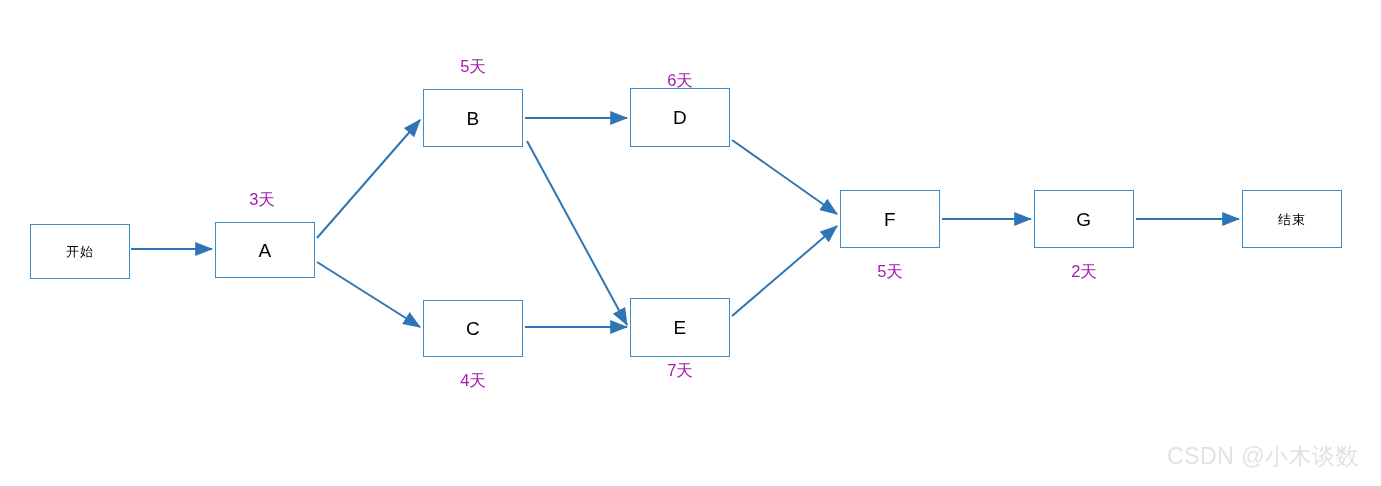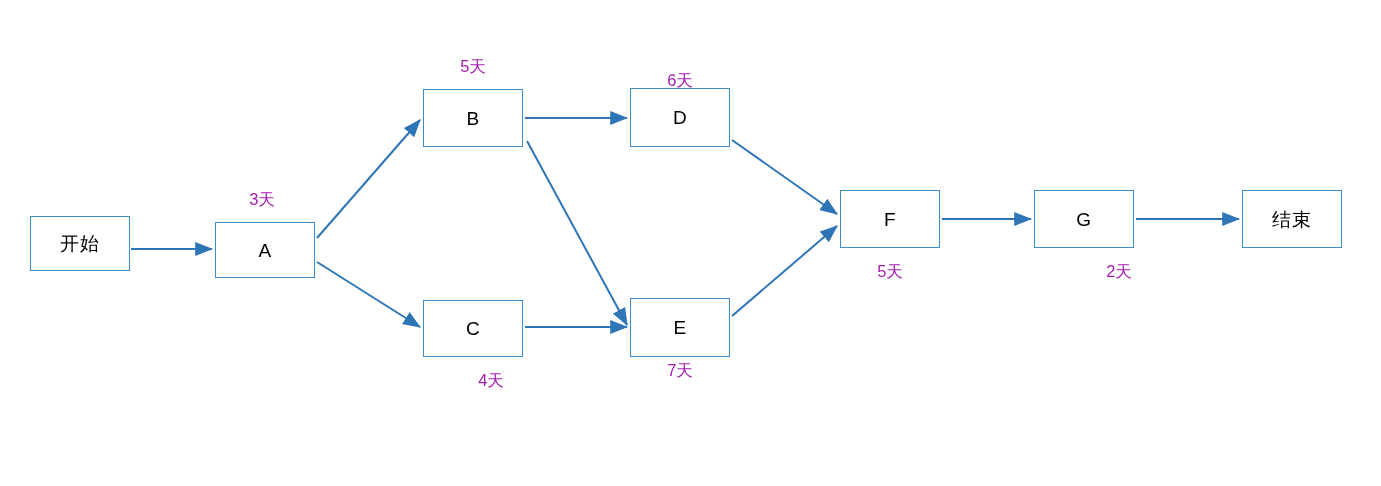--- a/index.html
+++ b/index.html
@@ -32,21 +32,21 @@
     background: #ffffff;
     display: flex;
     align-items: center;
     justify-content: center;
     color: #000000;
     font-size: 19px;
     line-height: 1;
     letter-spacing: 0.5px;
   }
   .node.cjk {
-    font-size: 19px;
+    font-size: 13px;
     letter-spacing: 1px;
   }
   .duration {
     position: absolute;
     color: #a21caf;
     font-size: 16.5px;
     line-height: 1;
     white-space: nowrap;
     text-align: center;
   }
@@ -80,50 +80,51 @@
         <line x1="527" y1="141" x2="627" y2="325" stroke="#2e75b6" stroke-width="2" marker-end="url(#arrowhead)"></line>
         <line x1="525" y1="327" x2="627" y2="327" stroke="#2e75b6" stroke-width="2" marker-end="url(#arrowhead)"></line>
         <line x1="732" y1="140" x2="837" y2="214" stroke="#2e75b6" stroke-width="2" marker-end="url(#arrowhead)"></line>
         <line x1="732" y1="316" x2="837" y2="226" stroke="#2e75b6" stroke-width="2" marker-end="url(#arrowhead)"></line>
         <line x1="942" y1="219" x2="1031" y2="219" stroke="#2e75b6" stroke-width="2" marker-end="url(#arrowhead)"></line>
         <line x1="1136" y1="219" x2="1239" y2="219" stroke="#2e75b6" stroke-width="2" marker-end="url(#arrowhead)"></line>
       </g>
   </svg>
 
   <div id="nodes-layer">
-      <div class="node cjk" style="left: 30px; top: 216px; width: 100px; height: 55px;">
+      <div class="node cjk" style="left: 30px; top: 224px; width: 100px; height: 55px;">
         <span>开始</span>
       </div>
       <div class="node" style="left: 215px; top: 222px; width: 100px; height: 56px;">
         <span>A</span>
       </div>
       <div class="duration" style="width: 100px; left: 212px; top: 191px;">3天</div>
       <div class="node" style="left: 423px; top: 89px; width: 100px; height: 58px;">
         <span>B</span>
       </div>
       <div class="duration" style="width: 100px; left: 423px; top: 58px;">5天</div>
       <div class="node" style="left: 630px; top: 88px; width: 100px; height: 59px;">
         <span>D</span>
       </div>
       <div class="duration" style="width: 100px; left: 630px; top: 72px;">6天</div>
       <div class="node" style="left: 423px; top: 300px; width: 100px; height: 57px;">
         <span>C</span>
       </div>
-      <div class="duration" style="width: 100px; left: 441px; top: 372px;">4天</div>
+      <div class="duration" style="width: 100px; left: 423px; top: 372px;">4天</div>
       <div class="node" style="left: 630px; top: 298px; width: 100px; height: 59px;">
         <span>E</span>
       </div>
       <div class="duration" style="width: 100px; left: 630px; top: 362px;">7天</div>
       <div class="node" style="left: 840px; top: 190px; width: 100px; height: 58px;">
         <span>F</span>
       </div>
       <div class="duration" style="width: 100px; left: 840px; top: 263px;">5天</div>
       <div class="node" style="left: 1034px; top: 190px; width: 100px; height: 58px;">
         <span>G</span>
       </div>
-      <div class="duration" style="width: 100px; left: 1069px; top: 263px;">2天</div>
+      <div class="duration" style="width: 100px; left: 1034px; top: 263px;">2天</div>
       <div class="node cjk" style="left: 1242px; top: 190px; width: 100px; height: 58px;">
         <span>结束</span>
       </div>
     </div>
 
+  <div id="watermark">CSDN @小木谈数</div>
 
 </div>
 
 </body></html>

